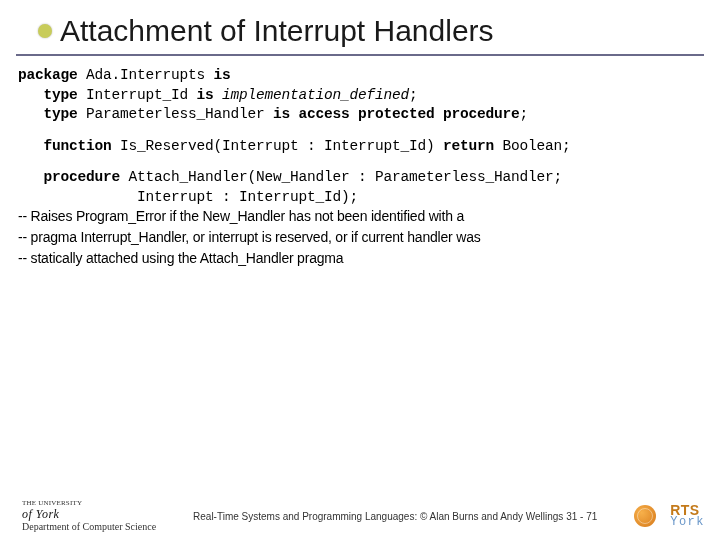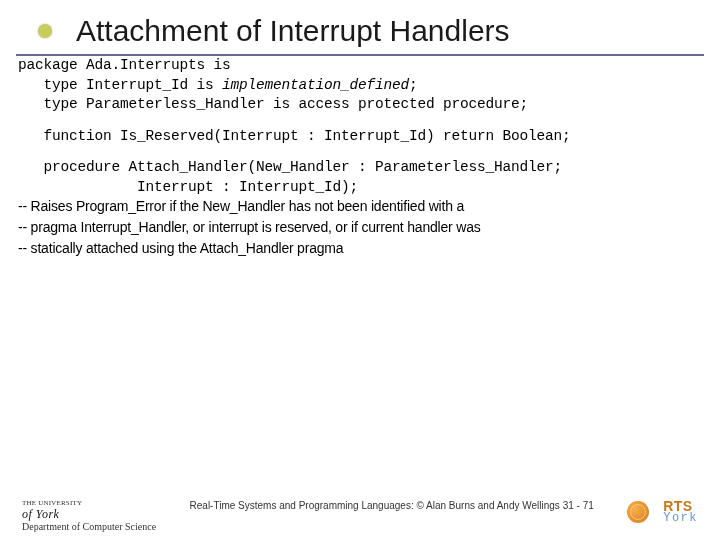--- a/index.html
+++ b/index.html
@@ -13,24 +13,25 @@
   }
   .slide {
     width: 100%;
     height: 100%;
     padding: 14px 16px 0 16px;
     position: relative;
   }
   .title-row {
     display: flex;
     align-items: center;
-    gap: 24px;
+    gap: 8px;
     padding-left: 22px;
     border-bottom: 2px solid #6a6a8a;
     padding-bottom: 6px;
+    margin-bottom: 10px;
   }
   .bullet {
     width: 14px;
     height: 14px;
     border-radius: 50%;
     background: #c8cc5a;
     box-shadow: 0 0 2px rgba(0,0,0,0.3);
     flex-shrink: 0;
   }
   .title {
@@ -44,34 +45,34 @@
     font-size: 14.2px;
     line-height: 1.35;
   }
   .code {
     font-family: 'Courier New', Courier, monospace;
     white-space: pre;
     margin-bottom: 12px;
     font-size: 14.5px;
     letter-spacing: -0.2px;
   }
-  .b { font-weight: normal; }
+  .b { font-weight: bold; }
   .i { font-style: italic; }
   .comment {
     font-family: Verdana, Arial, sans-serif;
     font-size: 14px;
     white-space: normal;
   }
   .footer {
     position: absolute;
     bottom: 8px;
     left: 0;
-    right: 8px;
+    right: 1px;
     display: flex;
-    align-items: flex-start;
+    align-items: center;
     justify-content: space-between;
     padding: 0 14px 0 22px;
   }
   .uni {
     font-family: Georgia, serif;
     font-size: 7px;
     line-height: 1.1;
     color: #333;
   }
   .uni-top { font-size: 7px; letter-spacing: 0.2px; }

